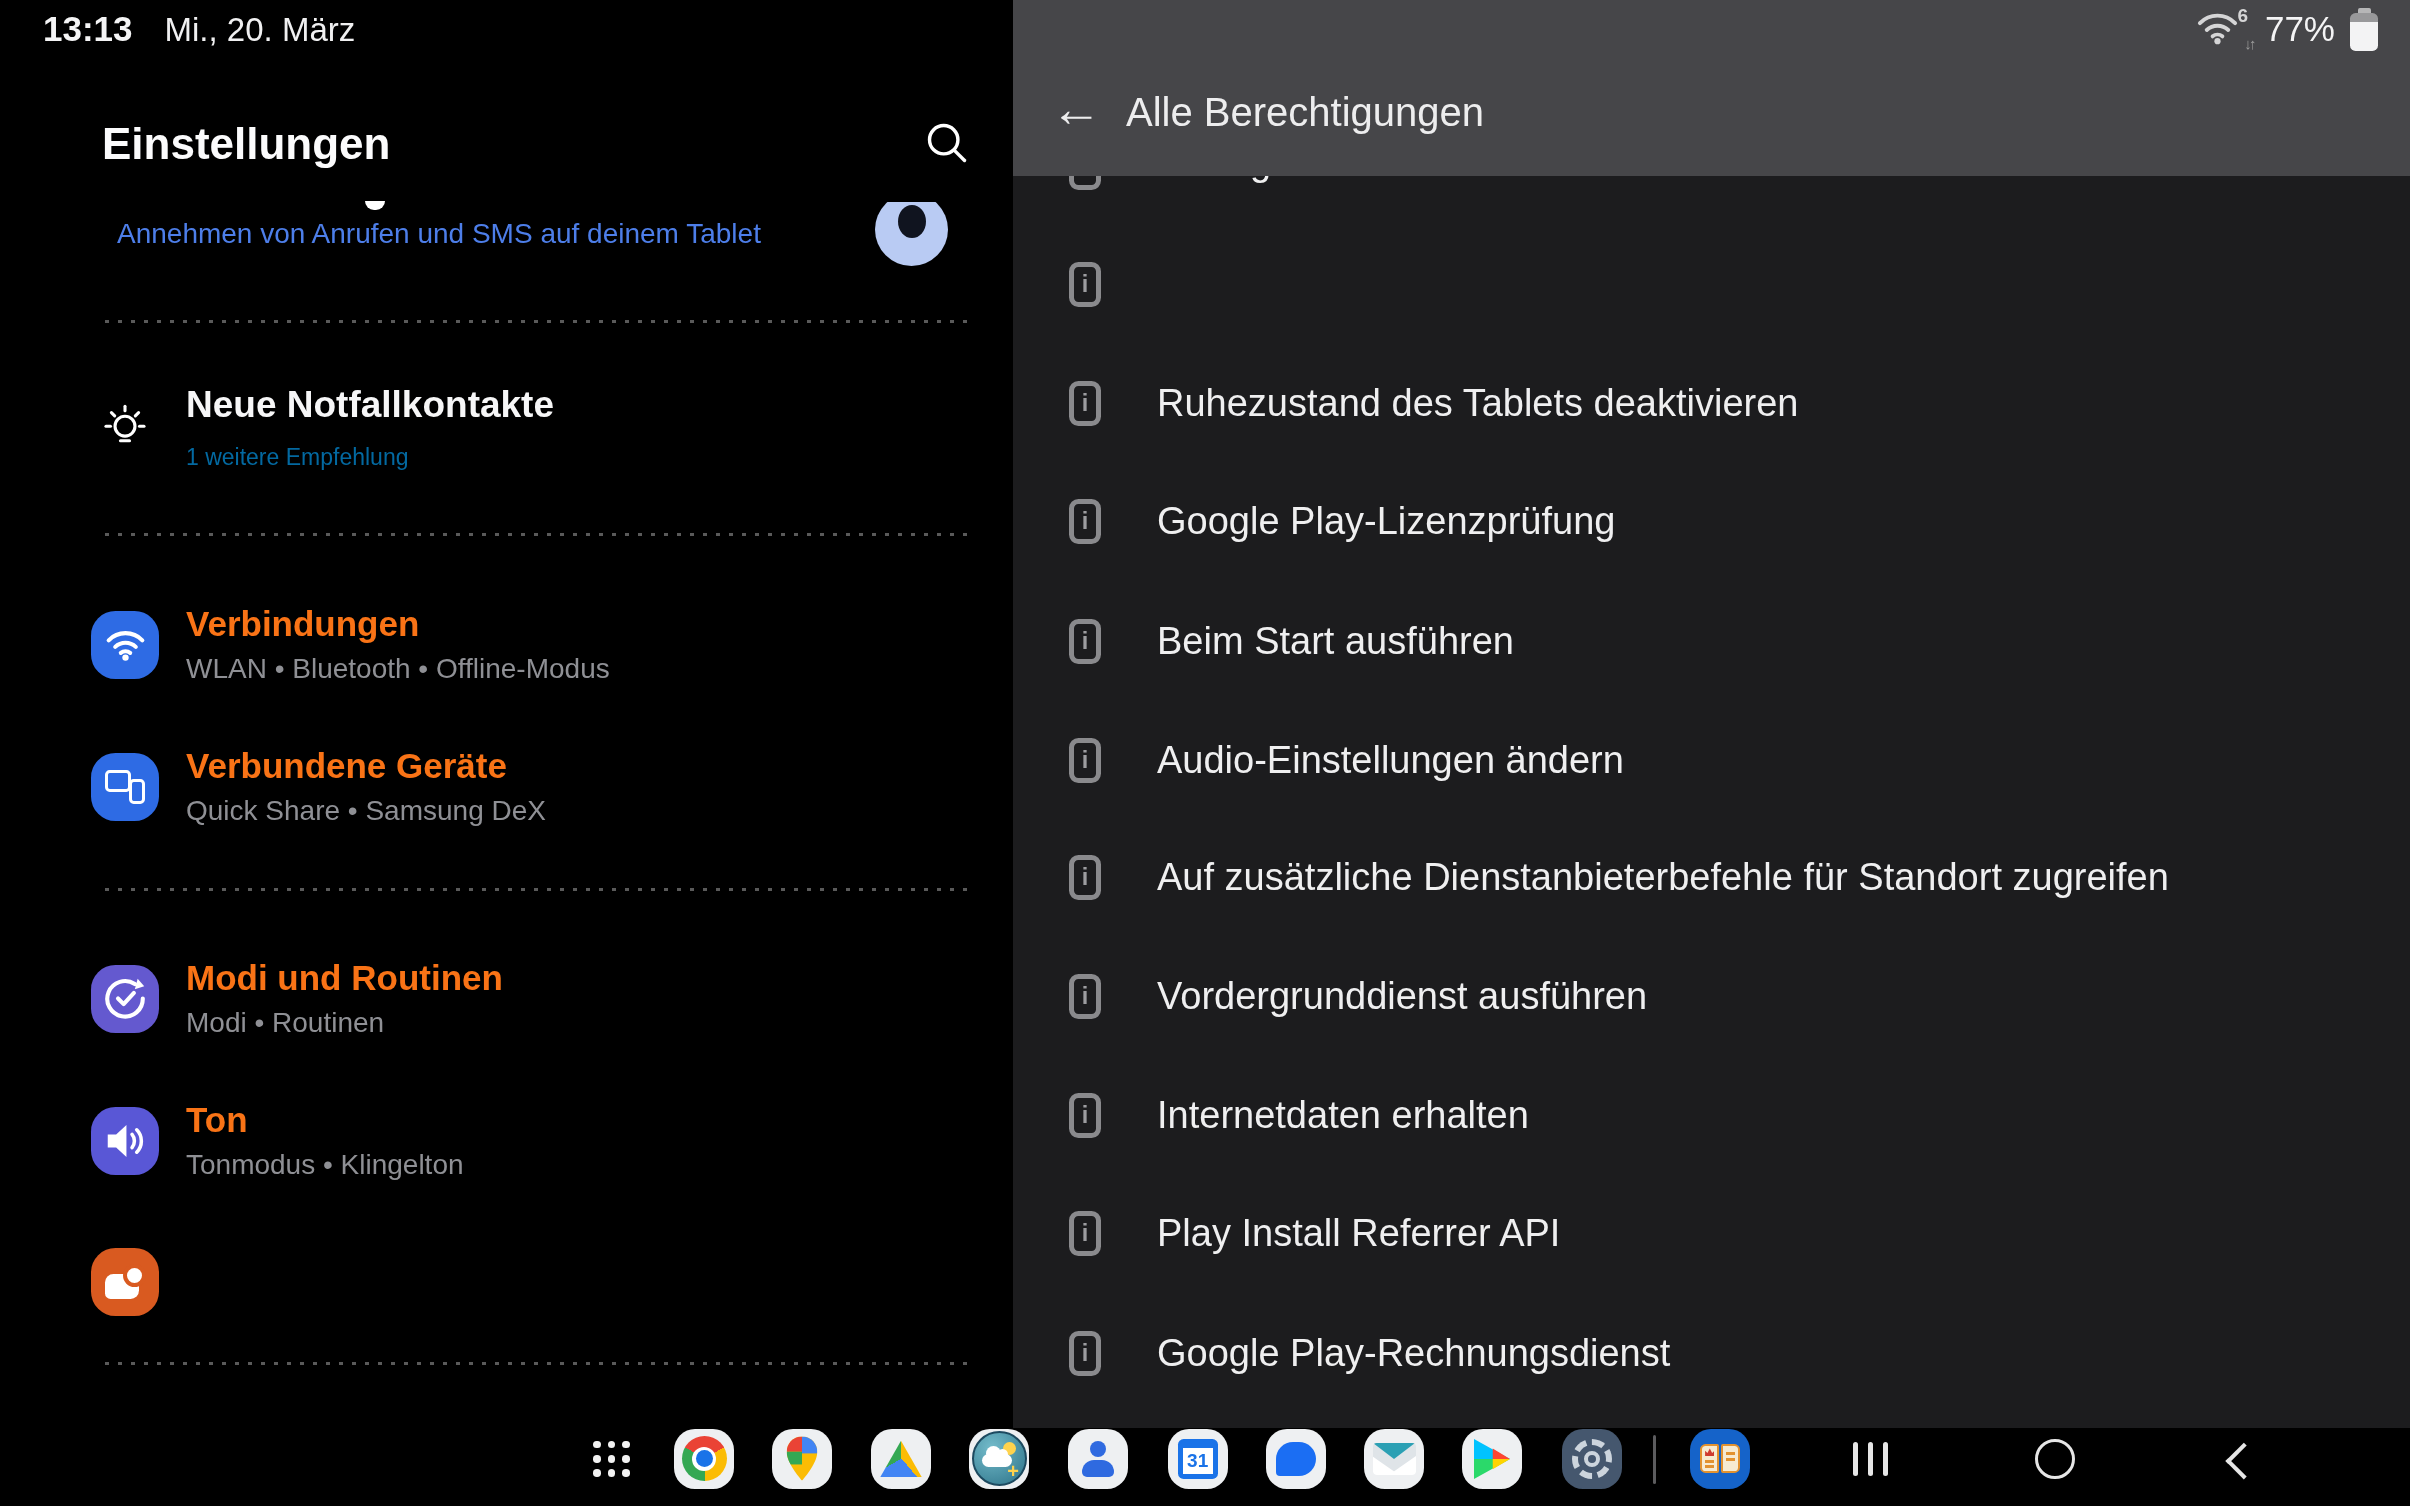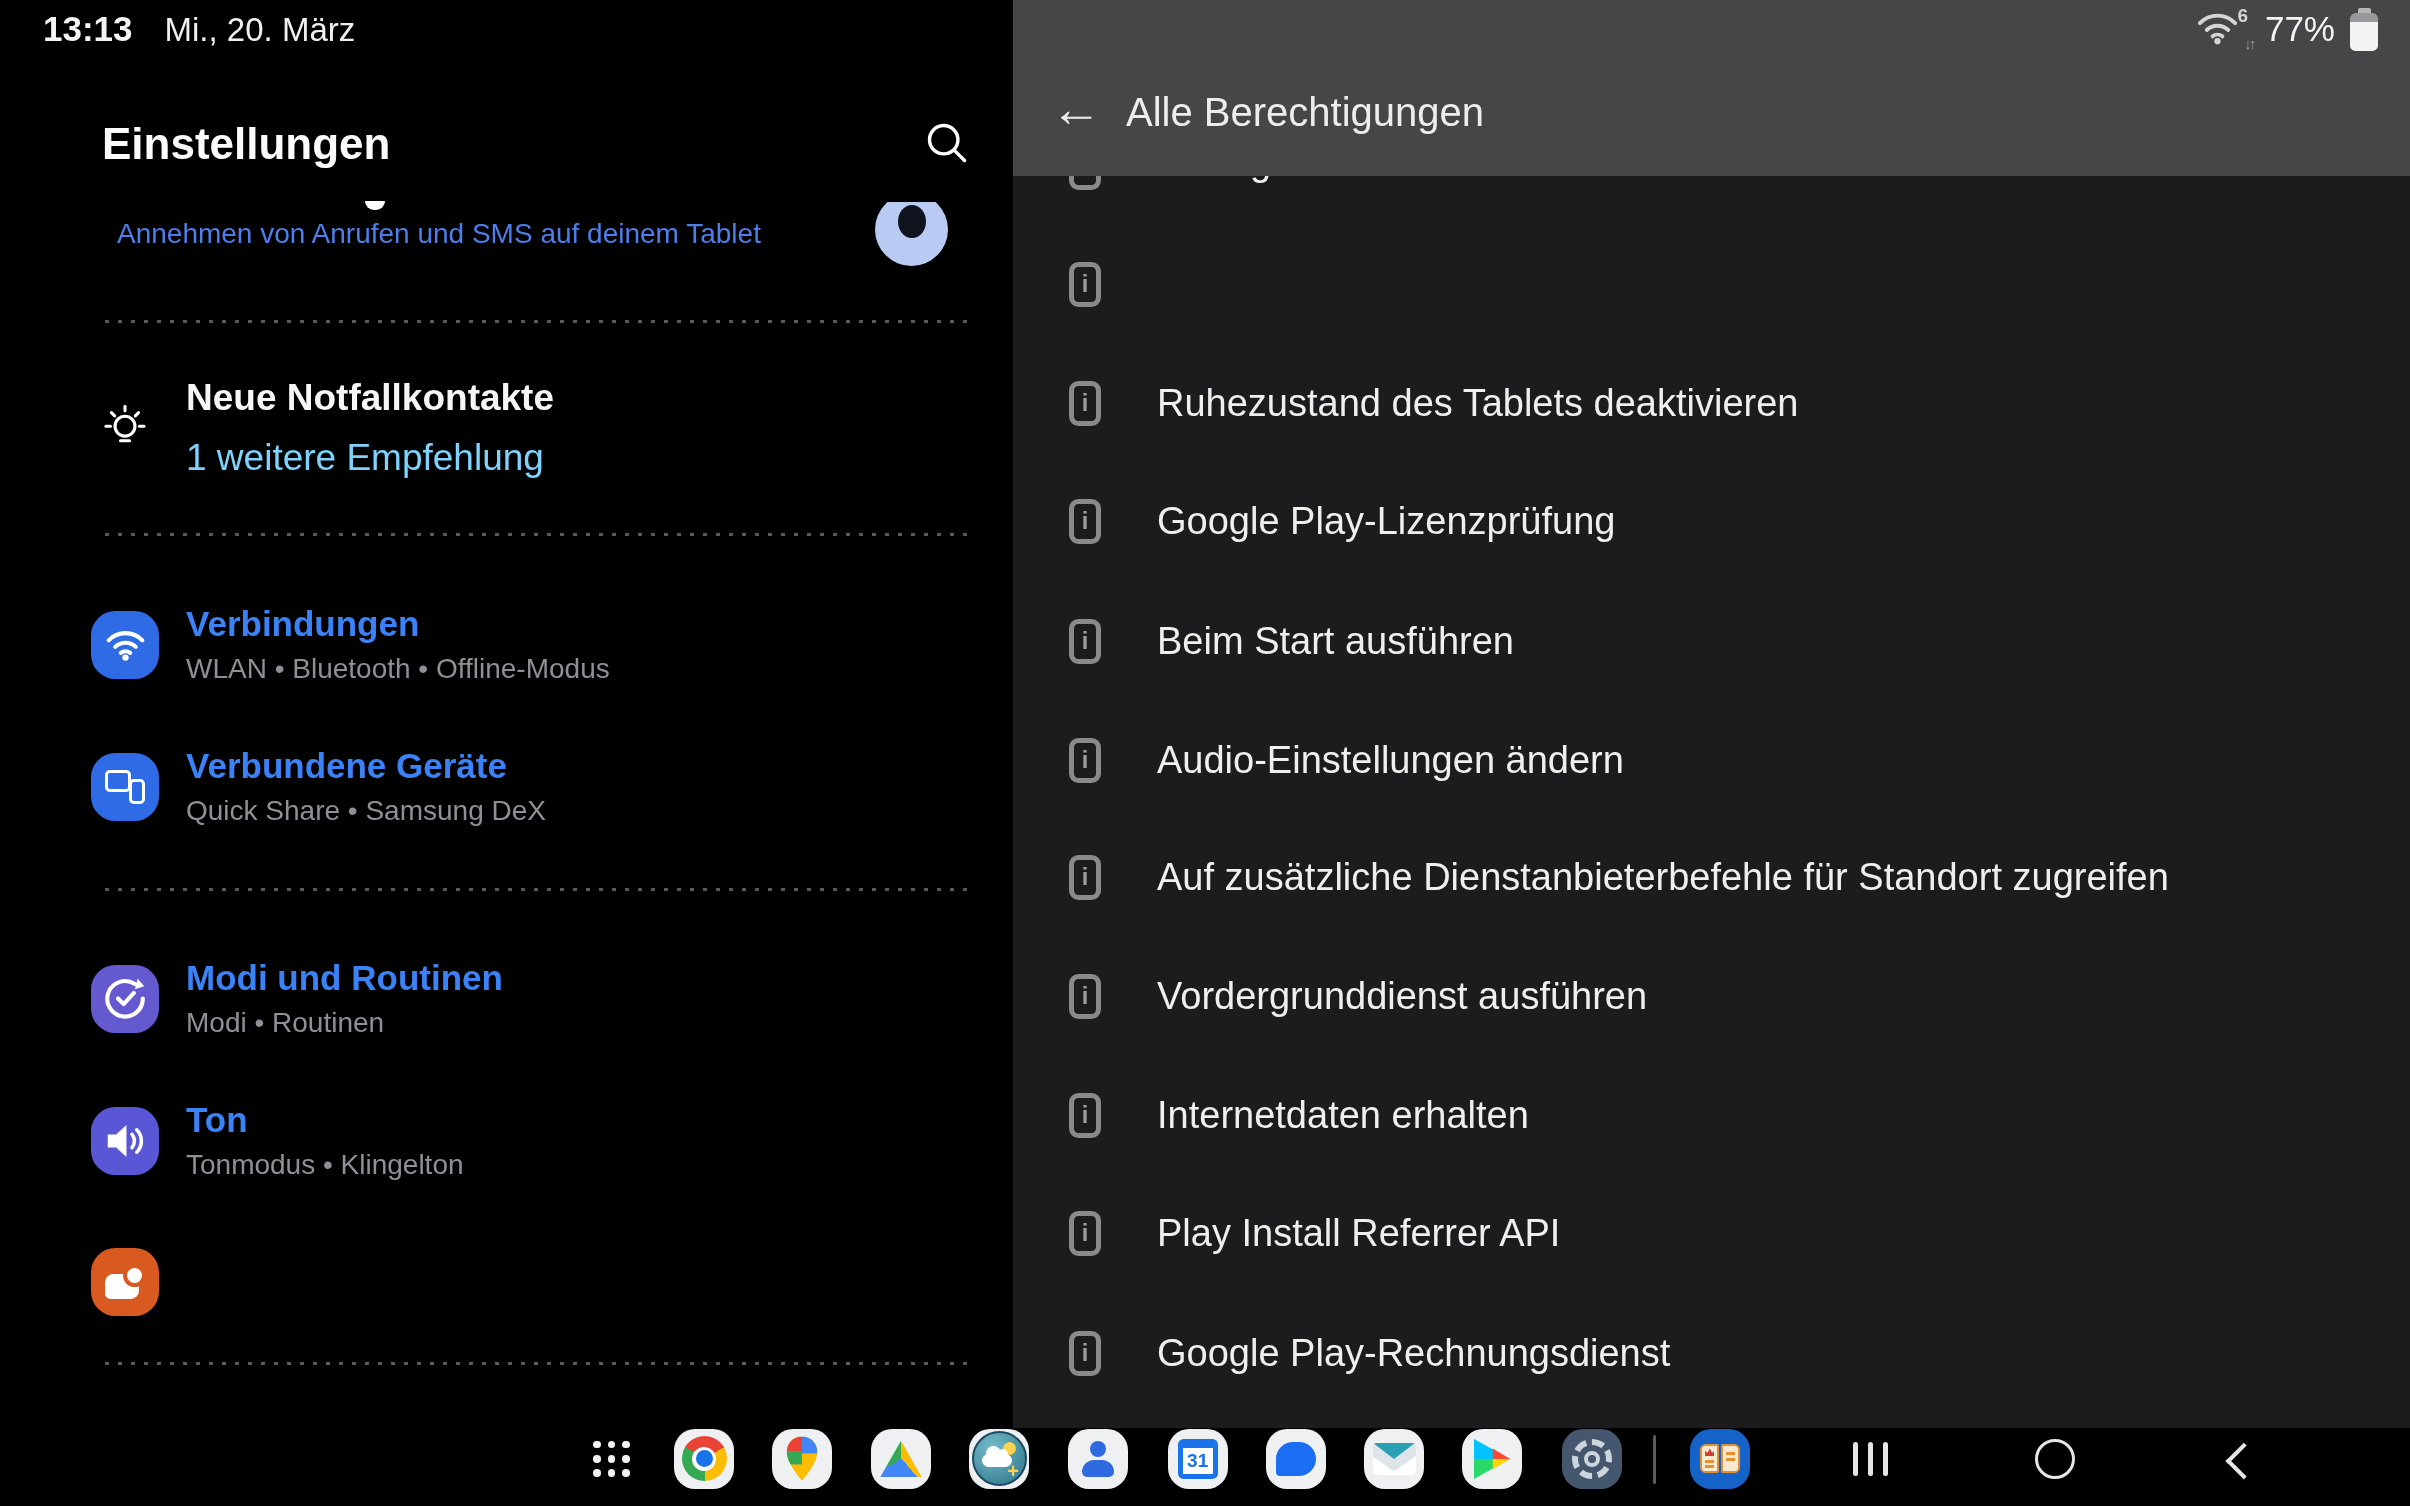--- a/index.html
+++ b/index.html
@@ -22,31 +22,31 @@
   .avatar { position:absolute; left:0; top:-9.4px; width:73px; height:73px; border-radius:50%; background:#b9cbf3; }
   .avatar-head { position:absolute; left:22.6px; top:12.2px; width:28px; height:33px; background:#10141f; border-radius:50%; }
 
   .dotline { position:absolute; left:105px; width:866px; height:2.8px;
              background:repeating-linear-gradient(90deg,#5a5a5a 0 3.8px,transparent 3.8px 13px); }
 
   .reco-row { position:absolute; left:0; top:373px; width:1021px; height:109px; display:flex; align-items:center; }
   .bulb-wrap { margin-left:95px; width:60px; height:60px; display:flex; align-items:center; justify-content:center; }
   .reco-text { margin-left:31px; }
   .reco-title { font-size:37px; font-weight:700; color:#f6f6f7; }
-  .reco-sub { font-size:37px; color:#7dd3fc; margin-top:18px; }
+  .reco-sub { font-size:23px; color:#0369a1; margin-top:18px; }
 
   .set-row { position:absolute; left:0; width:1013px; height:141px; display:flex; align-items:center; }
   .app-badge { margin-left:91px; width:68px; height:68px; border-radius:24.5px; flex:0 0 auto;
                display:flex; align-items:center; justify-content:center; position:relative; }
   .badge-conn, .badge-dev { background:#2e6be4; }
   .badge-modes { background:#6459cf; }
   .badge-sound { background:#5957d6; }
   .badge-notif { background:#d95a20; }
   .set-text { margin-left:27px; }
-  .set-title { font-size:35px; font-weight:600; color:#3b82f6; }
+  .set-title { font-size:35px; font-weight:600; color:#f97316; }
   .set-sub { font-size:28px; color:#8f9095; margin-top:8.5px; }
 
   .dev-art { position:relative; width:40px; height:34px; }
   .dev-laptop { position:absolute; left:0; top:0; width:26px; height:22.6px; border:3.8px solid #fff; border-radius:4.7px; box-sizing:border-box; }
   .dev-phone { position:absolute; right:0; bottom:0; width:16px; height:24.5px; border:3.8px solid #fff; border-radius:4.7px;
                box-sizing:border-box; background:#2e6be4; }
 
   .nb-art { position:relative; width:41px; height:35px; }
   .nb-bubble { position:absolute; left:0; bottom:0; width:34px; height:25.4px; background:#fff; border-radius:8.5px 8.5px 8.5px 5.6px; }
   .nb-dot { position:absolute; right:0; top:0; width:15px; height:15px; background:#fff; border:4.7px solid #d95a20; border-radius:50%; }

